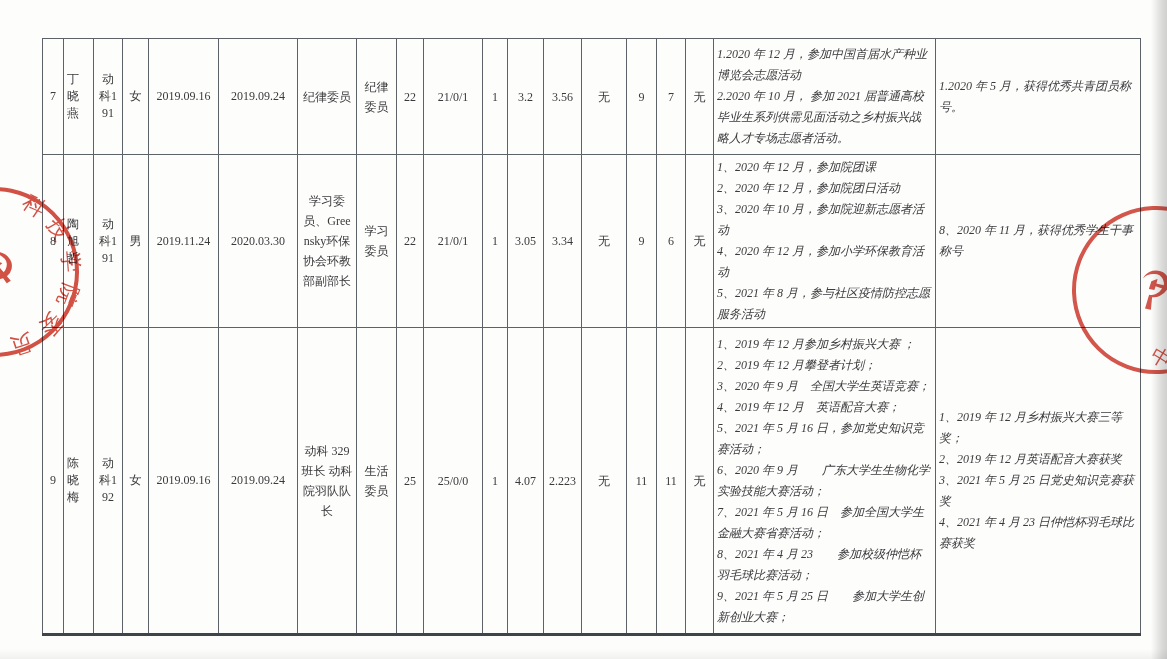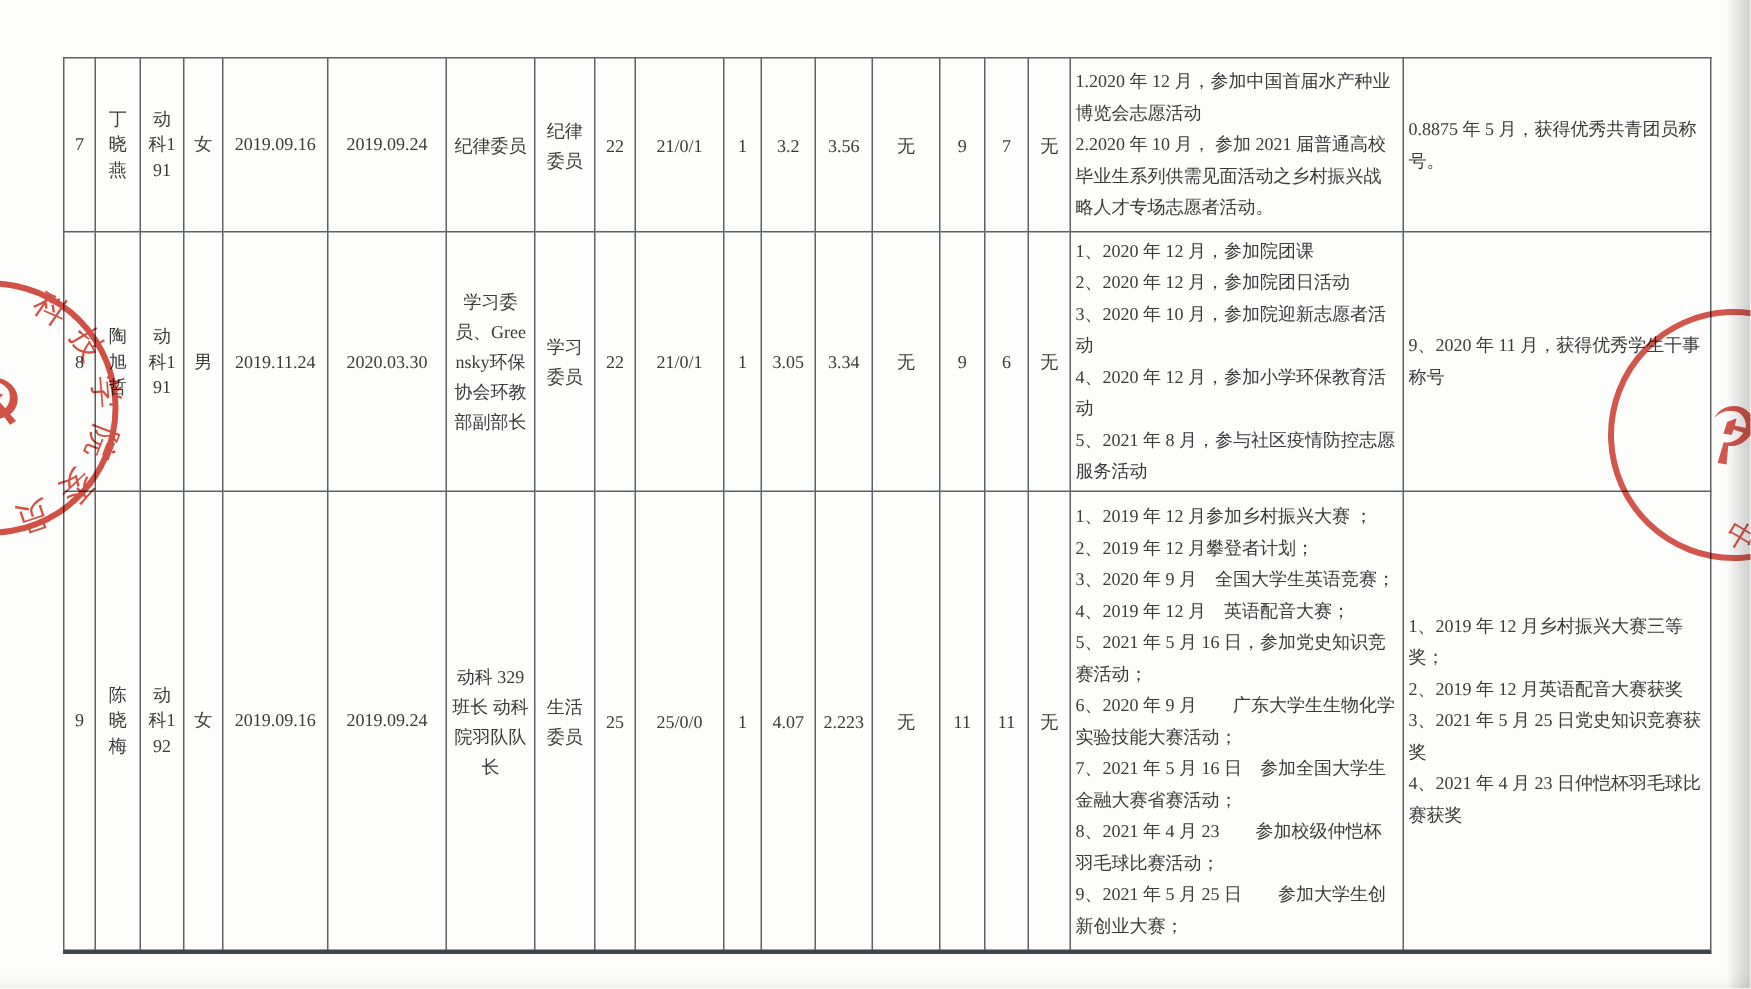--- a/index.html
+++ b/index.html
@@ -25,28 +25,28 @@
   table.roster td{
     border:1px solid #5d6269;
     vertical-align:middle;
     font-size:12px;
     padding:2px 3px;
     word-break:break-all;
     overflow:hidden;
   }
   table.roster{border-bottom:3px solid #3f444a;}
   td.c-center{text-align:center;}
-  td.c-name{padding:2px 8px;line-height:17px;text-align:center;}
+  td.c-name{padding:2px 8px;line-height:17px;}
   td.c-class{padding:2px 7px;line-height:17px;text-align:center;margin-left:48px;}
   td.c-pos{padding:2px 3px;line-height:20px;text-align:center;}
   td.c-num{text-align:center;line-height:16px;}
   td.c-text{
     text-align:left;padding:4px 6px;
     font-size:12.5px;line-height:21px;
-    white-space:pre-line;vertical-align:middle;
+    white-space:pre-line;vertical-align:middle;font-style:italic;
   }
   
   .seal{position:absolute;mix-blend-mode:multiply;pointer-events:none;}
   .seal-left{left:-122px;top:156px;transform:rotate(12deg);opacity:.88;}
   .seal-right{left:1040px;top:174px;transform:rotate(-24deg);opacity:.85;}
 </style>
 </head>
 <body>
 
 <table class="roster">
@@ -85,21 +85,21 @@
       <td class="c-num">21/0/1</td>
       <td class="c-num">1</td>
       <td class="c-num">3.2</td>
       <td class="c-num">3.56</td>
       <td class="c-num">无</td>
       <td class="c-num">9</td>
       <td class="c-num">7</td>
       <td class="c-num">无</td>
       <td class="c-text">1.2020 年 12 月，参加中国首届水产种业博览会志愿活动
 2.2020 年 10 月， 参加 2021 届普通高校毕业生系列供需见面活动之乡村振兴战略人才专场志愿者活动。</td>
-      <td class="c-text">0.8875 年 5 月，获得优秀共青团员称号。</td>
+      <td class="c-text">1.2020 年 5 月，获得优秀共青团员称号。</td>
     </tr>
     <tr style="height:129px">
       <td class="c-center">8</td>
       <td class="c-name">陶旭哲</td>
       <td class="c-class">动科191</td>
       <td class="c-center">男</td>
       <td class="c-center">2019.11.24</td>
       <td class="c-center">2020.03.30</td>
       <td class="c-pos">学习委员、Greensky环保协会环教部副部长</td>
       <td class="c-pos">学习委员</td>
@@ -110,21 +110,21 @@
       <td class="c-num">3.34</td>
       <td class="c-num">无</td>
       <td class="c-num">9</td>
       <td class="c-num">6</td>
       <td class="c-num">无</td>
       <td class="c-text">1、2020 年 12 月，参加院团课
 2、2020 年 12 月，参加院团日活动
 3、2020 年 10 月，参加院迎新志愿者活动
 4、2020 年 12 月，参加小学环保教育活动
 5、2021 年 8 月，参与社区疫情防控志愿服务活动</td>
-      <td class="c-text">9、2020 年 11 月，获得优秀学生干事称号</td>
+      <td class="c-text">8、2020 年 11 月，获得优秀学生干事称号</td>
     </tr>
     <tr style="height:307px">
       <td class="c-center">9</td>
       <td class="c-name">陈晓梅</td>
       <td class="c-class">动科192</td>
       <td class="c-center">女</td>
       <td class="c-center">2019.09.16</td>
       <td class="c-center">2019.09.24</td>
       <td class="c-pos">动科 329 班长 动科院羽队队长</td>
       <td class="c-pos">生活委员</td>

